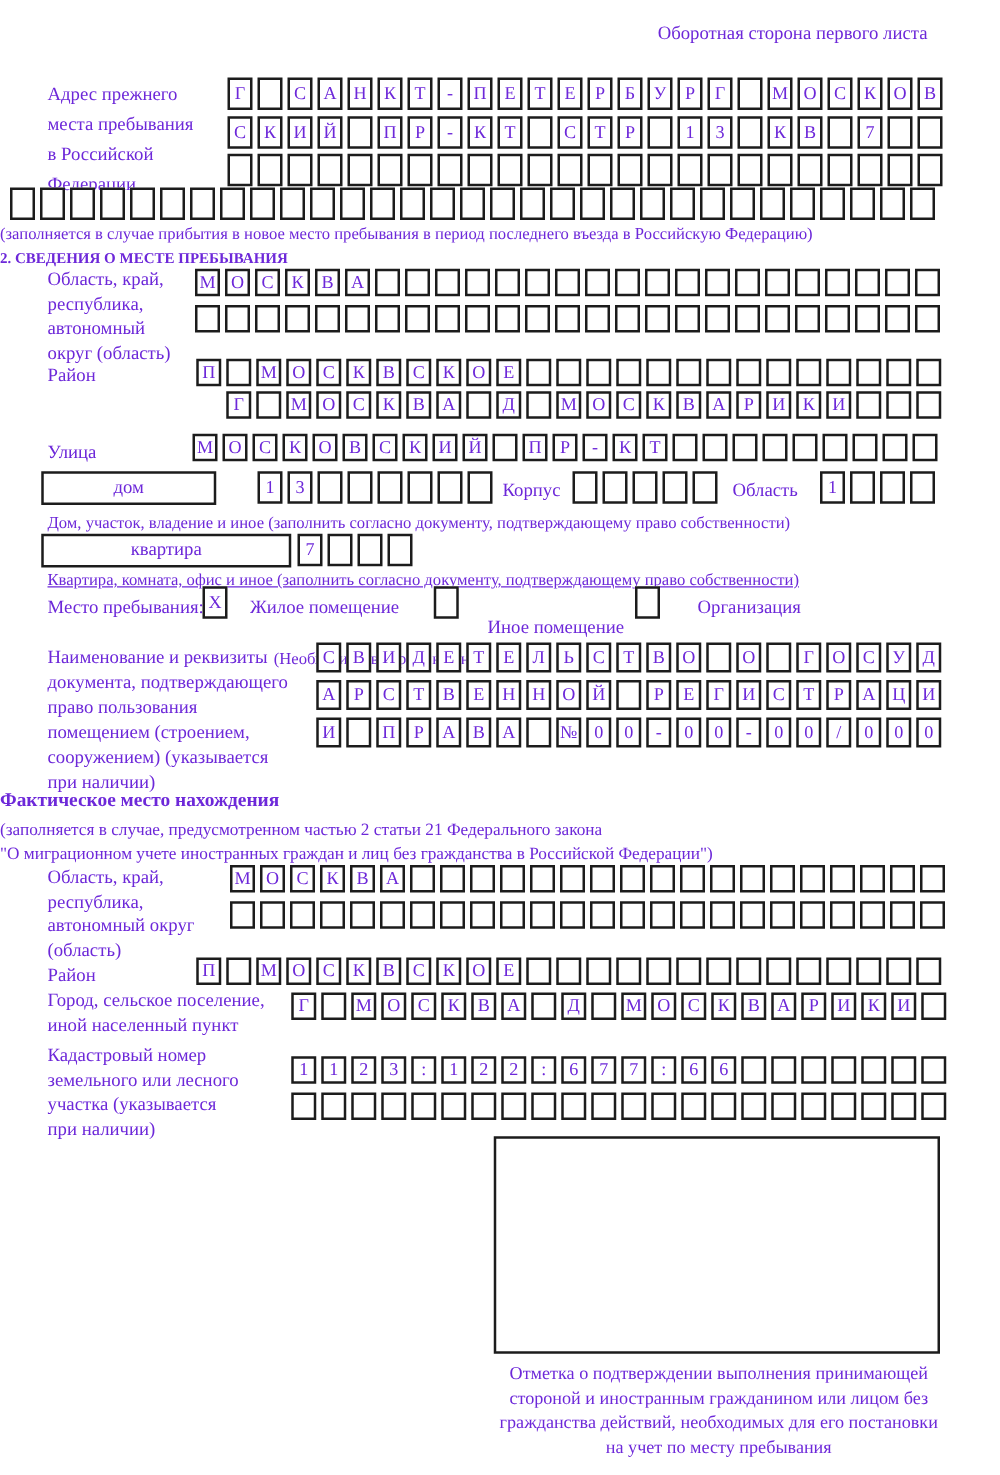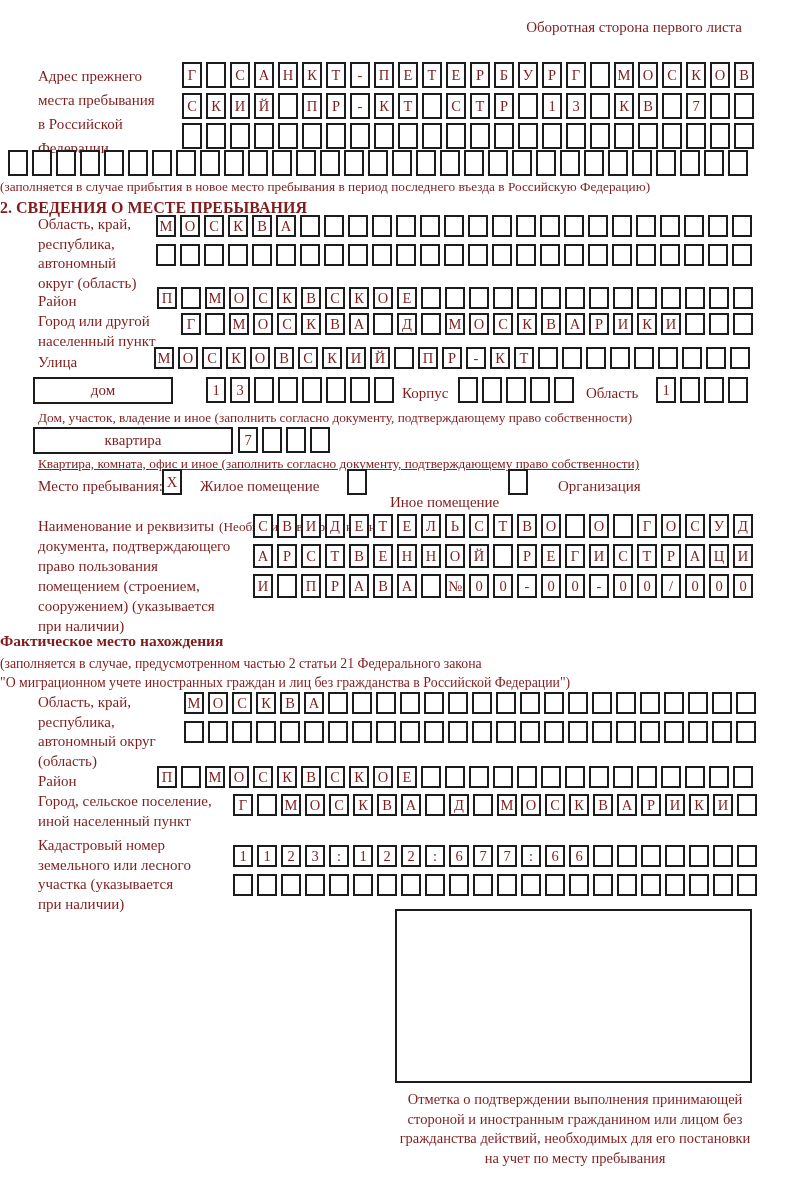--- a/index.html
+++ b/index.html
@@ -1,18 +1,18 @@
 <!DOCTYPE html>
 <html><head>
 <meta charset="utf-8">
 <style>
   html,body{margin:0;padding:0;background:#fff;}
   .page{
     position:relative;width:800px;height:1180px;background:#ffffff;
-    font-family:"Liberation Serif","DejaVu Serif",serif;color:#7f1d1d;
+    font-family:"Liberation Serif","DejaVu Serif",serif;color:#6d28d9;
     overflow:hidden;
   }
   .lbl{position:absolute;font-size:15px;line-height:24px;white-space:pre-line;}
   .note{position:absolute;font-size:13.3px;white-space:pre-line;}
   .center{left:0;width:100%;text-align:left;}
   .bold{font-weight:bold;}
   .cellrow{position:absolute;display:flex;gap:4px;}
   .cell{
     box-sizing:border-box;flex:0 0 20px;width:20px;height:26px;
     border:2px solid #1c1c1c;display:flex;align-items:center;justify-content:center;
@@ -27,21 +27,21 @@
   
   #topnote{position:absolute;top:19px;right:58px;font-size:15px;}
   
   #blkA-label{top:64px;left:38px;}
   #rowA1{left:182px;top:62px;}
   #rowA2{left:182px;top:93px;}
   #rowA3{left:182px;top:123px;}
   #rowA4{left:8px;top:150px;}
   #noteA{top:179px;}
   
-  #s2title{position:absolute;top:199px;font-size:16px;}
+  #s2title{position:absolute;top:199px;font-size:12px;}
   #s2reg-label{top:215px;left:38px;line-height:19.5px;}
   #s2reg-r1{left:156px;top:215px;}
   #s2reg-r2{left:156px;top:244px;}
   #s2dist-label{top:289px;left:38px;}
   #s2dist-row{left:157px;top:287px;}
   #s2city-label{top:312px;left:38px;line-height:19.5px;}
   #s2city-row{left:181px;top:313px;}
   #s2street-label{top:350px;left:38px;}
   #s2street-row{left:154px;top:347px;}
   #dom-box{left:33px;top:377px;width:140px;height:27px;}
@@ -289,22 +289,20 @@
       <div class="cell"></div>
       <div class="cell"></div>
       <div class="cell"></div>
       <div class="cell"></div>
       <div class="cell"></div>
       <div class="cell"></div>
       <div class="cell"></div>
       <div class="cell"></div>
     </div>
 
-  <div class="lbl" id="s2city-label">Город или другой
-населенный пункт</div>
   <div class="cellrow h22" id="s2city-row">
       <div class="cell">Г</div>
       <div class="cell"></div>
       <div class="cell">М</div>
       <div class="cell">О</div>
       <div class="cell">С</div>
       <div class="cell">К</div>
       <div class="cell">В</div>
       <div class="cell">А</div>
       <div class="cell"></div>

